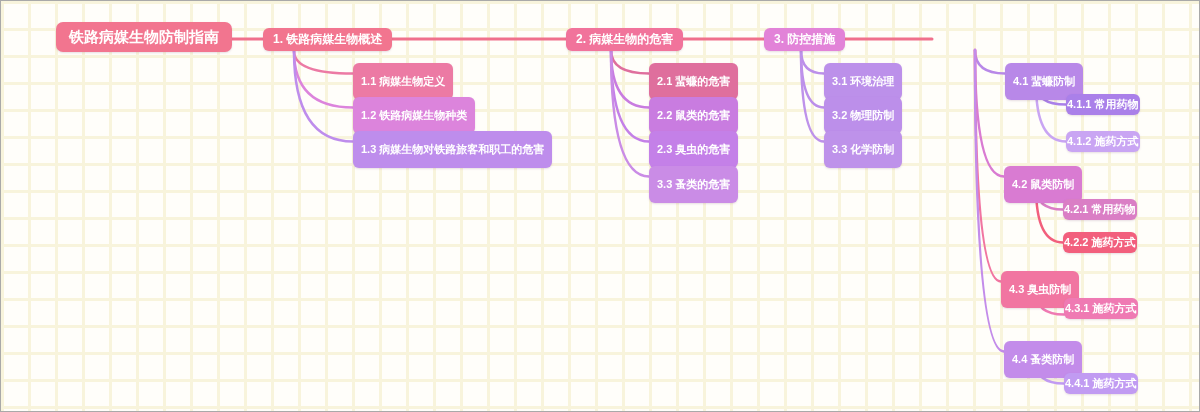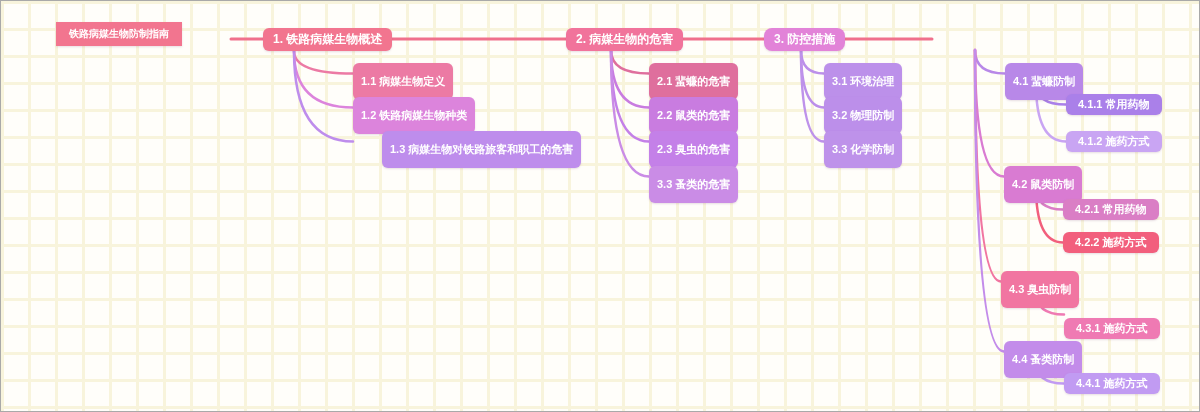--- a/index.html
+++ b/index.html
@@ -20,24 +20,24 @@
   svg.edges path.branch{stroke-width:2.5;}
   svg.edges path.trunk{stroke-width:3;}
   .node{
     position:absolute;z-index:2;
     display:flex;align-items:center;justify-content:center;
     color:#fff;font-weight:bold;white-space:nowrap;
     border-radius:6px;
     box-shadow:0 1px 2px rgba(120,80,120,0.18);
     cursor:pointer;
   }
-  .root{height:24px;font-size:10px;padding:0 13px;border-radius:0;}
+  .root{height:30px;font-size:15px;padding:0 13px;border-radius:7px;}
   .lvl1{height:23px;font-size:12px;padding:0 10px;}
   .lvl2{height:37px;font-size:11px;padding:0 8px;}
-  .lvl3{height:21px;font-size:11px;padding:0 12px;}
+  .lvl3{height:21px;font-size:11px;padding:0 1px;}
 </style>
 </head>
 <body>
 
 <div class="canvas">
 
   <svg class="edges" width="1200" height="412">
 
     <path class="trunk" d="M230,38 L268,38" stroke="#F0708C"></path>
     <path class="trunk" d="M385,38 L570,38" stroke="#F0708C"></path>
@@ -67,39 +67,39 @@
     <path class="branch" d="M1035,186 Q1035,208.5 1062,208.5" stroke="#DA7EC5"></path>
     <path class="branch" d="M1035,186 Q1035,241.5 1062,241.5" stroke="#F25F7D"></path>
     <path class="branch" d="M1035,291 Q1035,313.5 1063,313.5" stroke="#EF7AB3"></path>
     <path class="branch" d="M1035,361 Q1035,382.5 1063,382.5" stroke="#C19BF2"></path>
   </svg>
 
   <div class="node root" style="left: 55px; top: 21px; background-color: rgb(242, 117, 143);">铁路病媒生物防制指南</div>
 
   <div class="node lvl1" style="left: 262px; top: 27px; background-color: rgb(242, 117, 143);">1. 铁路病媒生物概述</div>
   <div class="node lvl1" style="left: 565px; top: 27px; background-color: rgb(241, 115, 155);">2. 病媒生物的危害</div>
-  <div class="node lvl1" style="left: 763px; top: 27px; background-color: rgb(226, 131, 216); border-radius: 8px;">3. 防控措施</div>
+  <div class="node lvl1" style="left: 763px; top: 27px; background-color: rgb(226, 131, 216);">3. 防控措施</div>
 
   <div class="node lvl2" style="left: 352px; top: 62px; background-color: rgb(236, 122, 164);">1.1 病媒生物定义</div>
   <div class="node lvl2" style="left: 352px; top: 96px; background-color: rgb(220, 132, 220);">1.2 铁路病媒生物种类</div>
-  <div class="node lvl2" style="left: 352px; top: 130px; background-color: rgb(190, 141, 236); margin-left: 29px;">1.3 病媒生物对铁路旅客和职工的危害</div>
+  <div class="node lvl2" style="left: 352px; top: 130px; background-color: rgb(190, 141, 236);">1.3 病媒生物对铁路旅客和职工的危害</div>
 
   <div class="node lvl2" style="left: 648px; top: 62px; background-color: rgb(223, 111, 157);">2.1 蜚蠊的危害</div>
   <div class="node lvl2" style="left: 648px; top: 96px; background-color: rgb(201, 124, 224);">2.2 鼠类的危害</div>
   <div class="node lvl2" style="left: 648px; top: 130px; background-color: rgb(196, 128, 232);">2.3 臭虫的危害</div>
   <div class="node lvl2" style="left: 648px; top: 165px; background-color: rgb(202, 140, 230);">3.3 蚤类的危害</div>
 
   <div class="node lvl2" style="left: 823px; top: 62px; background-color: rgb(188, 144, 234);">3.1 环境治理</div>
   <div class="node lvl2" style="left: 823px; top: 96px; background-color: rgb(188, 143, 234);">3.2 物理防制</div>
   <div class="node lvl2" style="left: 823px; top: 130px; background-color: rgb(190, 146, 234);">3.3 化学防制</div>
 
   <div class="node lvl2" style="left: 1004px; top: 62px; background-color: rgb(184, 136, 232);">4.1 蜚蠊防制</div>
   <div class="node lvl3" style="left: 1065px; top: 93px; background-color: rgb(170, 128, 233);">4.1.1 常用药物</div>
   <div class="node lvl3" style="left: 1065px; top: 130px; background-color: rgb(201, 165, 243);">4.1.2 施药方式</div>
   <div class="node lvl2" style="left: 1003px; top: 165px; background-color: rgb(217, 123, 210);">4.2 鼠类防制</div>
   <div class="node lvl3" style="left: 1062px; top: 198px; background-color: rgb(218, 126, 197);">4.2.1 常用药物</div>
   <div class="node lvl3" style="left: 1062px; top: 231px; background-color: rgb(242, 95, 125);">4.2.2 施药方式</div>
   <div class="node lvl2" style="left: 1000px; top: 270px; background-color: rgb(241, 117, 161);">4.3 臭虫防制</div>
-  <div class="node lvl3" style="left: 1063px; top: 297px; background-color: rgb(239, 122, 179); margin-top: 20px;">4.3.1 施药方式</div>
+  <div class="node lvl3" style="left: 1063px; top: 297px; background-color: rgb(239, 122, 179);">4.3.1 施药方式</div>
   <div class="node lvl2" style="left: 1003px; top: 340px; background-color: rgb(195, 140, 234);">4.4 蚤类防制</div>
   <div class="node lvl3" style="left: 1063px; top: 372px; background-color: rgb(193, 155, 242);">4.4.1 施药方式</div>
 
 </div>
 
 </body></html>

